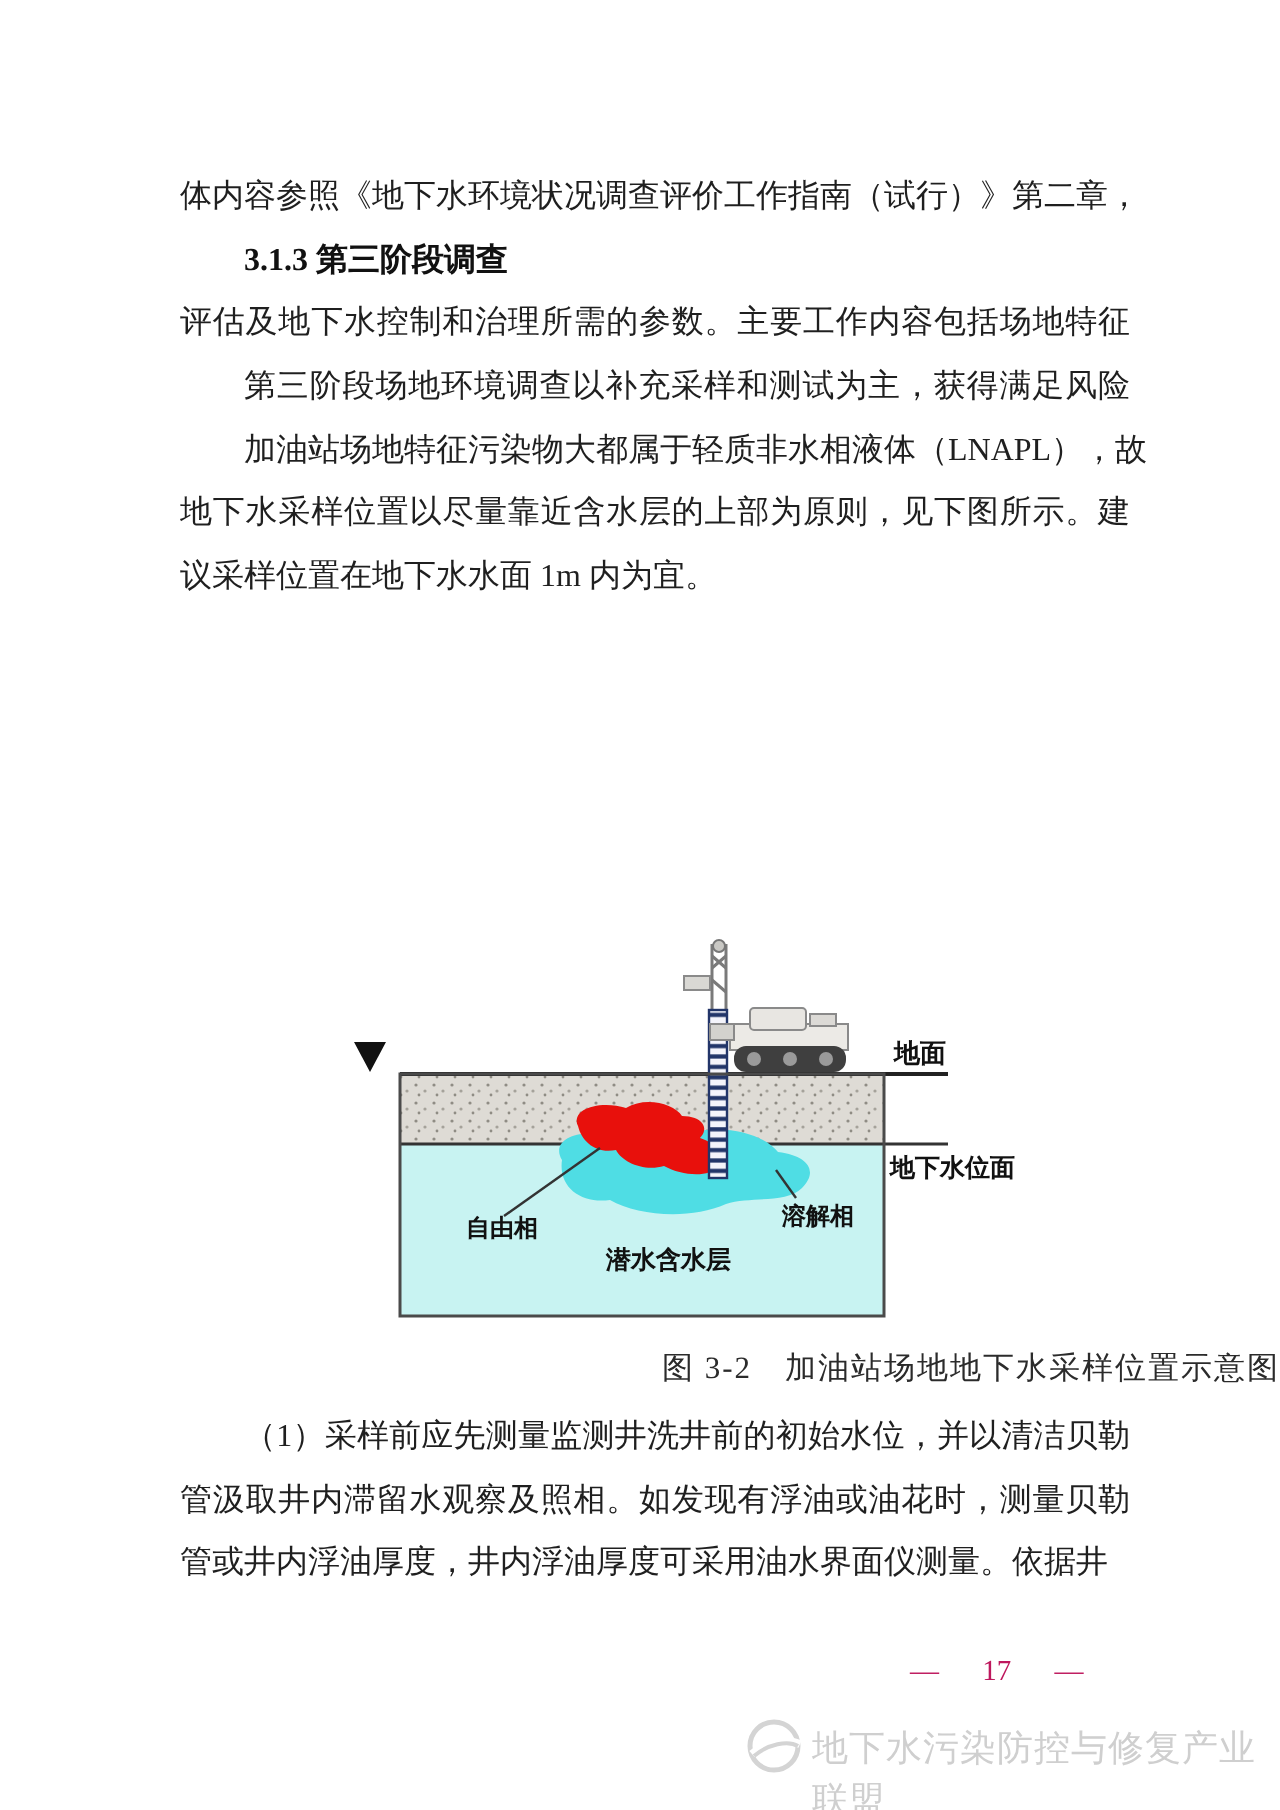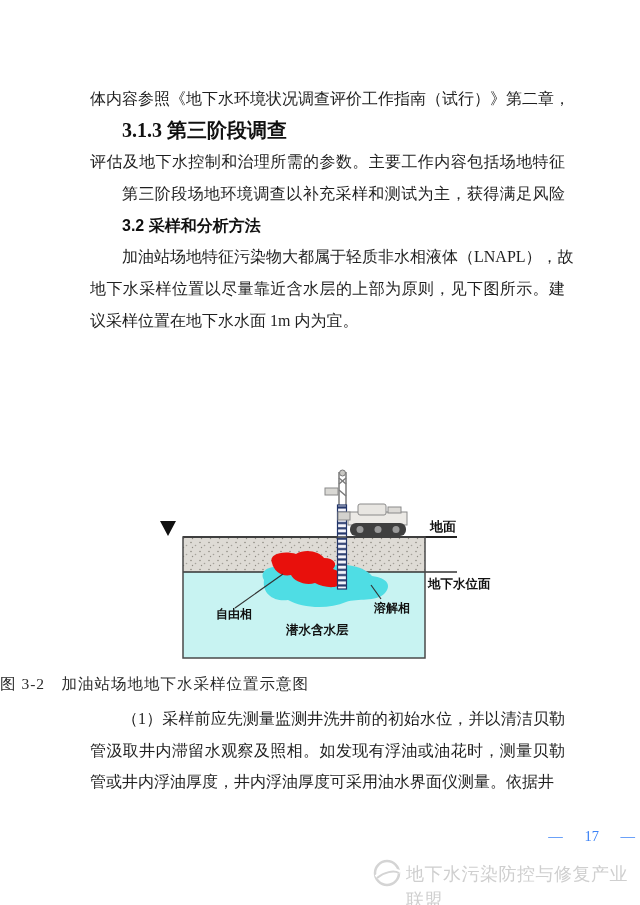--- a/index.html
+++ b/index.html
@@ -6,46 +6,45 @@
   .page{position:relative;width:640px;height:905px;background:#ffffff;overflow:hidden;
         font-family:"Liberation Serif","DejaVu Serif",serif;}
   .textblock{position:absolute;left:79px;width:486px;}
   .tb1{top:83px;}
   .tb2{top:703px;}
   .ln{height:31.7px;line-height:31.7px;font-size:16px;color:#1f1f1f;
       text-align:justify;text-align-last:justify;text-justify:inter-character;
       white-space:nowrap;margin-left:11px;}
   .ln.end{text-align-last:left;}
   .ln.ind{padding-left:32px;}
-  .ln.h1{font-weight:bold;text-align-last:left;font-size:20px;color:#111;}
+  .ln.h1{font-weight:bold;text-align-last:left;font-size:16px;color:#111;}
   .ln.h2{font-family:"Liberation Sans","DejaVu Sans",sans-serif;font-weight:600;
          text-align-last:left;font-size:16px;color:#111;}
-  .figwrap{position:absolute;left:0;top:468px;width:568px;height:200px;}
-  .figcaption{position:absolute;left:0;top:674px;width:640px;text-align:left;
+  .figwrap{position:absolute;left:17px;top:468px;width:568px;height:200px;}
+  .figcaption{position:absolute;left:0;top:674px;width:640px;text-align:right;
               font-size:15.5px;color:#2b2b2b;letter-spacing:1px;}
   .fig-label{font-family:"Liberation Sans","DejaVu Sans",sans-serif;font-weight:bold;fill:#111;}
-  .pagenum{position:absolute;left:455px;top:828px;width:180px;text-align:right;
-           font-size:14.5px;color:#3b82f6;word-spacing:18px;}
+  .pagenum{position:absolute;left:455px;top:828px;width:180px;text-align:left;
+           font-size:14.5px;color:#be185d;word-spacing:18px;}
   .footer-brand{position:absolute;left:406px;top:861px;width:234px;
                 font-family:"Liberation Sans","DejaVu Sans",sans-serif;
                 font-size:18px;line-height:26px;color:#cfcfcf;letter-spacing:0.5px;
                 text-shadow:0 1px 0 #ffffff;}
   .footer-icon{position:absolute;left:371px;top:857px;width:32px;height:32px;}
 </style>
 </head>
 <body>
 
 <div class="page">
 
   <div class="textblock tb1">
     <div class="ln">体内容参照《地下水环境状况调查评价工作指南（试行）》第二章，</div>
     <div class="ln h1 ind">3.1.3 第三阶段调查</div>
     <div class="ln">评估及地下水控制和治理所需的参数。主要工作内容包括场地特征</div>
     <div class="ln ind">第三阶段场地环境调查以补充采样和测试为主，获得满足风险</div>
-    <div class="ln h2 ind">3.2 采样和分析方法</div>
     <div class="ln ind">加油站场地特征污染物大都属于轻质非水相液体（LNAPL），故</div>
     <div class="ln">地下水采样位置以尽量靠近含水层的上部为原则，见下图所示。建</div>
     <div class="ln end">议采样位置在地下水水面 1m 内为宜。</div>
   </div>
 
   <div class="figwrap">
     <svg width="640" height="200" viewBox="0 0 640 200">
       <defs>
         <pattern id="stipple" width="9" height="9" patternUnits="userSpaceOnUse">
           <rect width="9" height="9" fill="#dedbd5"></rect>

